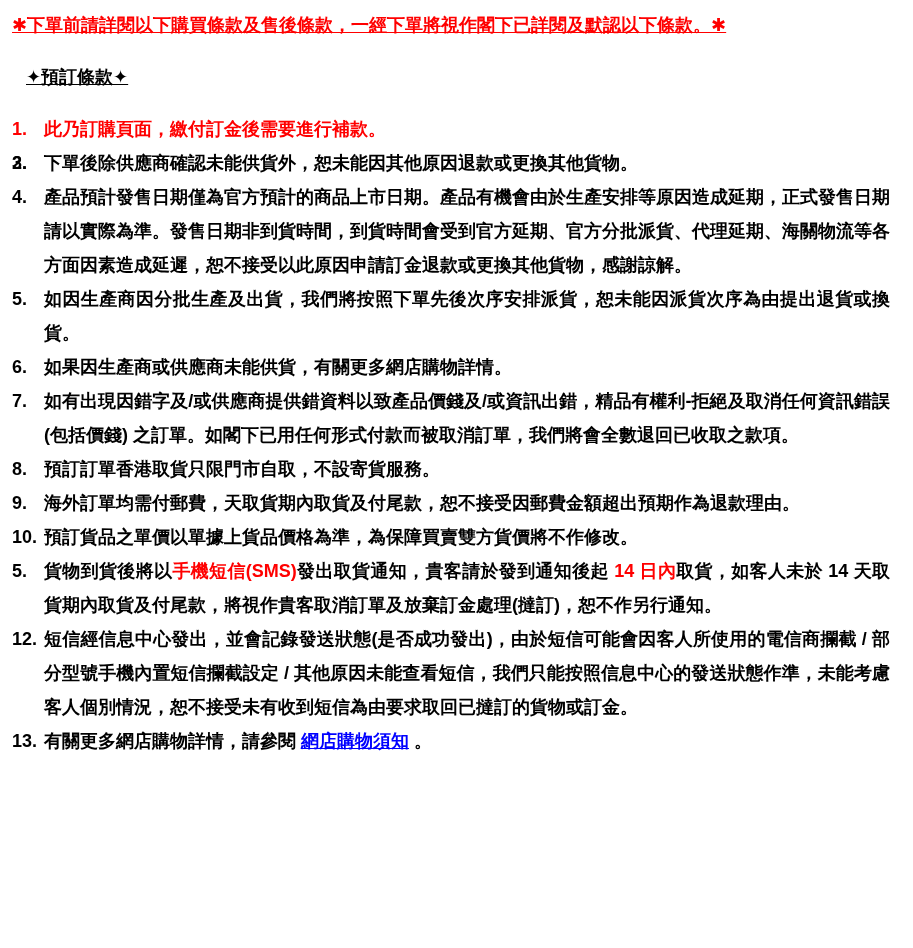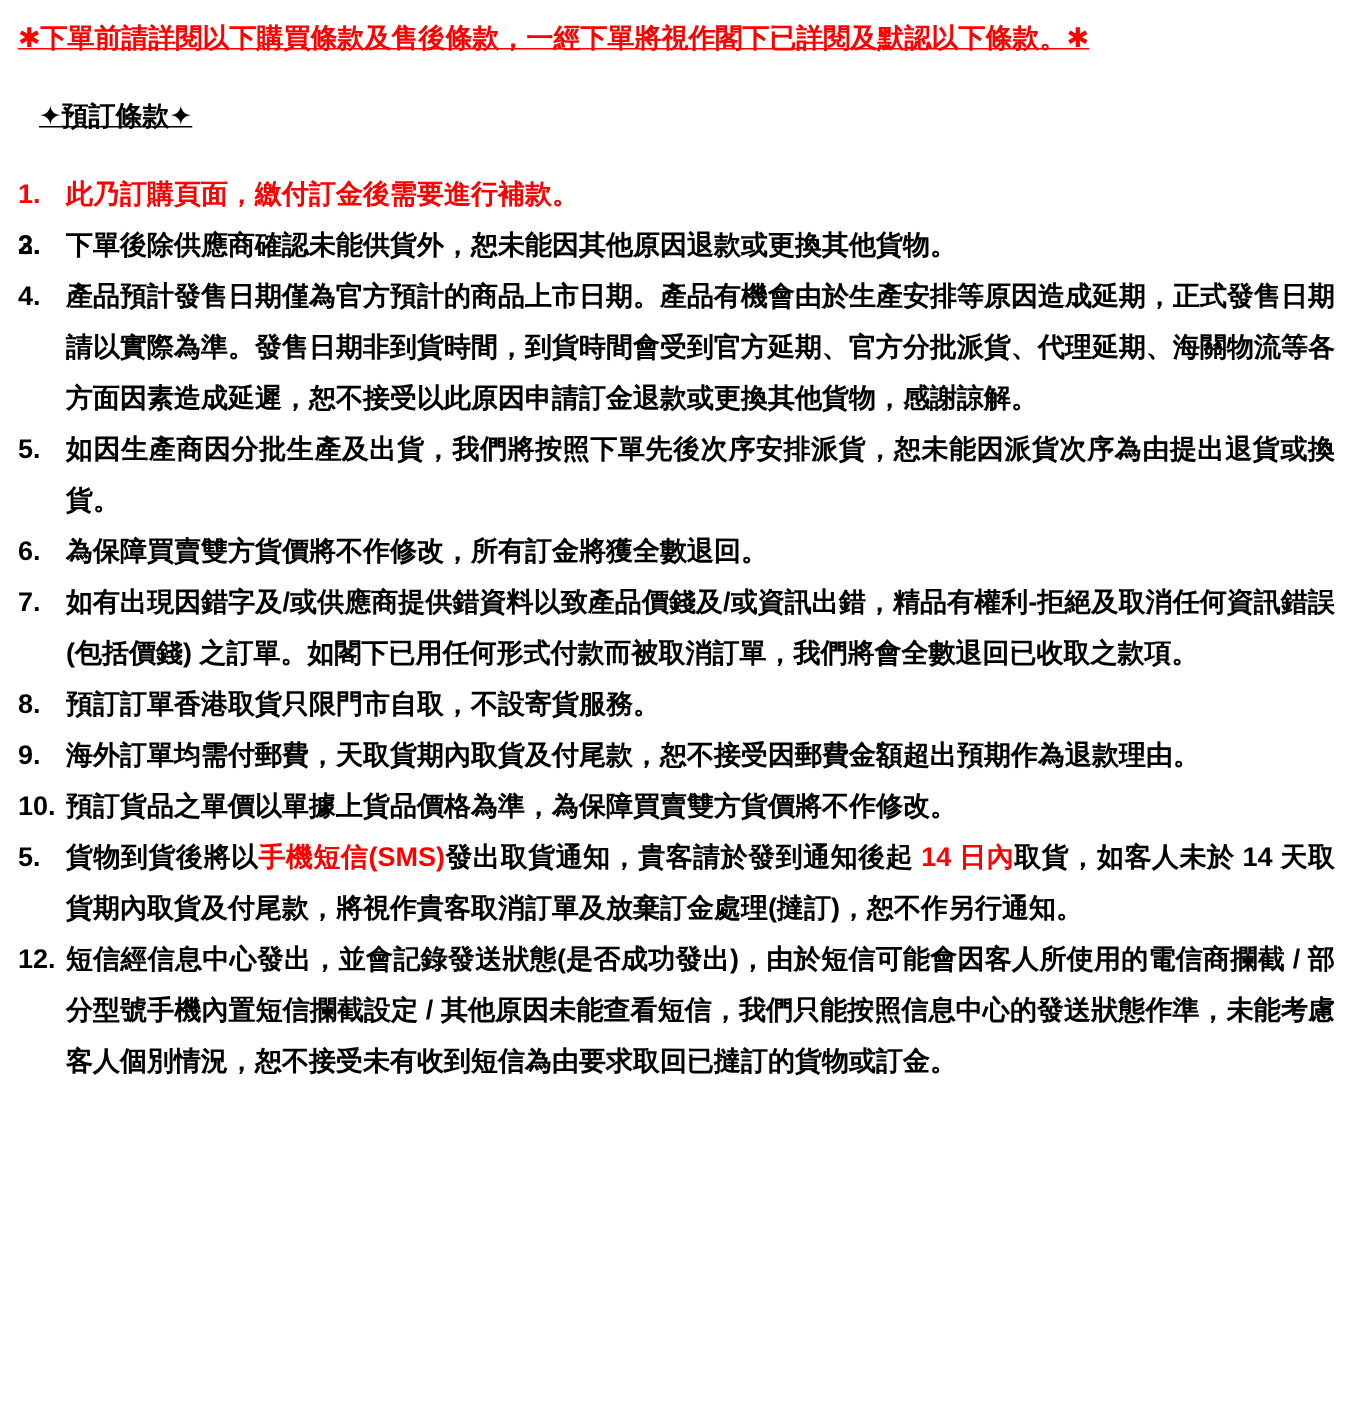--- a/index.html
+++ b/index.html
@@ -98,21 +98,21 @@
       <span class="body">產品預計發售日期僅為官方預計的商品上市日期。產品有機會由於生產安排等原因造成延期，正式發售日期請以實際為準。發售日期非到貨時間，到貨時間會受到官方延期、官方分批派貨、代理延期、海關物流等各方面因素造成延遲，恕不接受以此原因申請訂金退款或更換其他貨物，感謝諒解。</span>
     </li>
 
     <li class="term">
       <span class="num">5.</span>
       <span class="body">如因生產商因分批生產及出貨，我們將按照下單先後次序安排派貨，恕未能因派貨次序為由提出退貨或換貨。</span>
     </li>
 
     <li class="term">
       <span class="num">6.</span>
-      <span class="body">為保障買賣雙方貨價將不作修改，所有訂金將獲全數退回。</span>
+      <span class="body">如果因生產商或供應商未能供貨，有關更多網店購物詳情。</span>
     </li>
 
     <li class="term">
       <span class="num">7.</span>
       <span class="body">如有出現因錯字及/或供應商提供錯資料以致產品價錢及/或資訊出錯，精品有權利-拒絕及取消任何資訊錯誤(包括價錢) 之訂單。如閣下已用任何形式付款而被取消訂單，我們將會全數退回已收取之款項。</span>
     </li>
 
     <li class="term">
       <span class="num">8.</span>
       <span class="body">預訂訂單香港取貨只限門市自取，不設寄貨服務。</span>
@@ -131,15 +131,19 @@
     <li class="term">
       <span class="num">5.</span>
       <span class="body"><span>貨物到貨後將以</span><span class="red-u">手機短信(SMS)</span><span>發出取貨通知，貴客請於發到通知後起 </span><span class="red-u">14 日內</span><span>取貨，如客人未於 14 天取貨期內取貨及付尾款，將視作貴客取消訂單及放棄訂金處理(撻訂)，恕不作另行通知。</span></span>
     </li>
 
     <li class="term">
       <span class="num">12.</span>
       <span class="body">短信經信息中心發出，並會記錄發送狀態(是否成功發出)，由於短信可能會因客人所使用的電信商攔截 / 部分型號手機內置短信攔截設定 / 其他原因未能查看短信，我們只能按照信息中心的發送狀態作準，未能考慮客人個別情況，恕不接受未有收到短信為由要求取回已撻訂的貨物或訂金。</span>
     </li>
 
+    <li class="term">
+      <span class="num">13.</span>
+      <span class="body"><span>有關更多網店購物詳情，請參閱 </span><a class="link" href="#">網店購物須知</a><span> 。</span></span>
+    </li>
 
   </ol>
 </div>
 
 </body></html>

